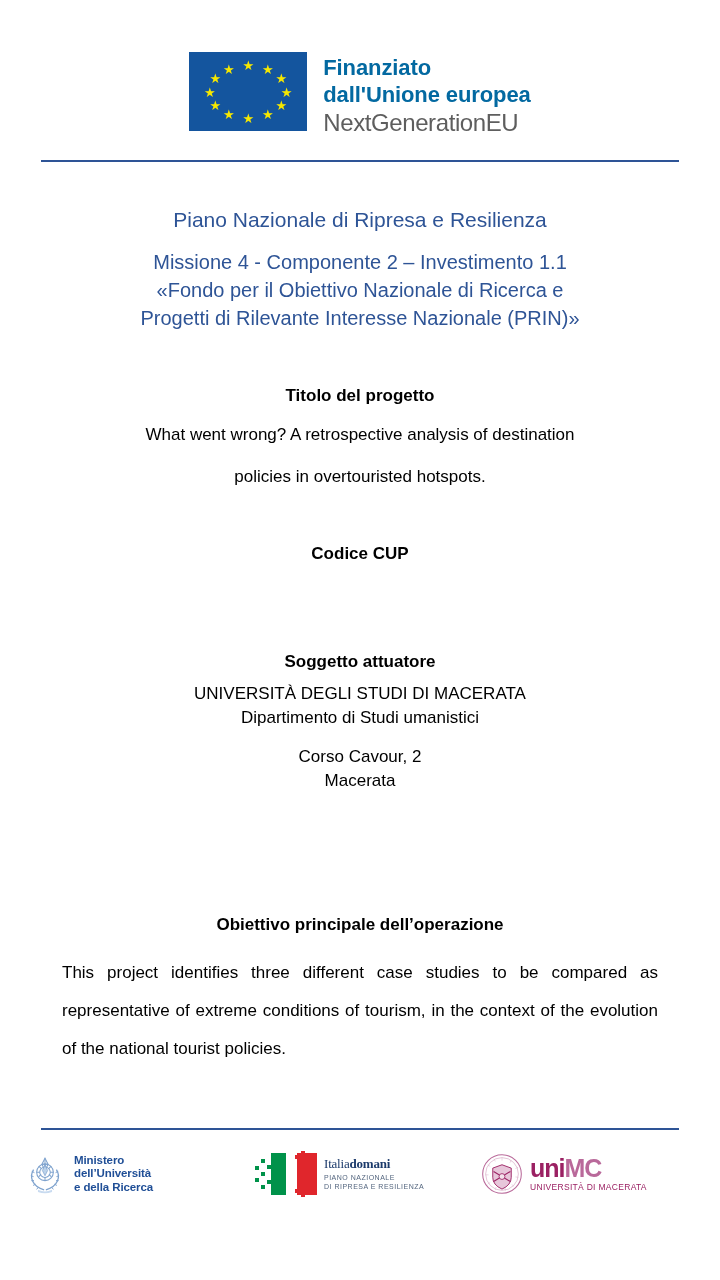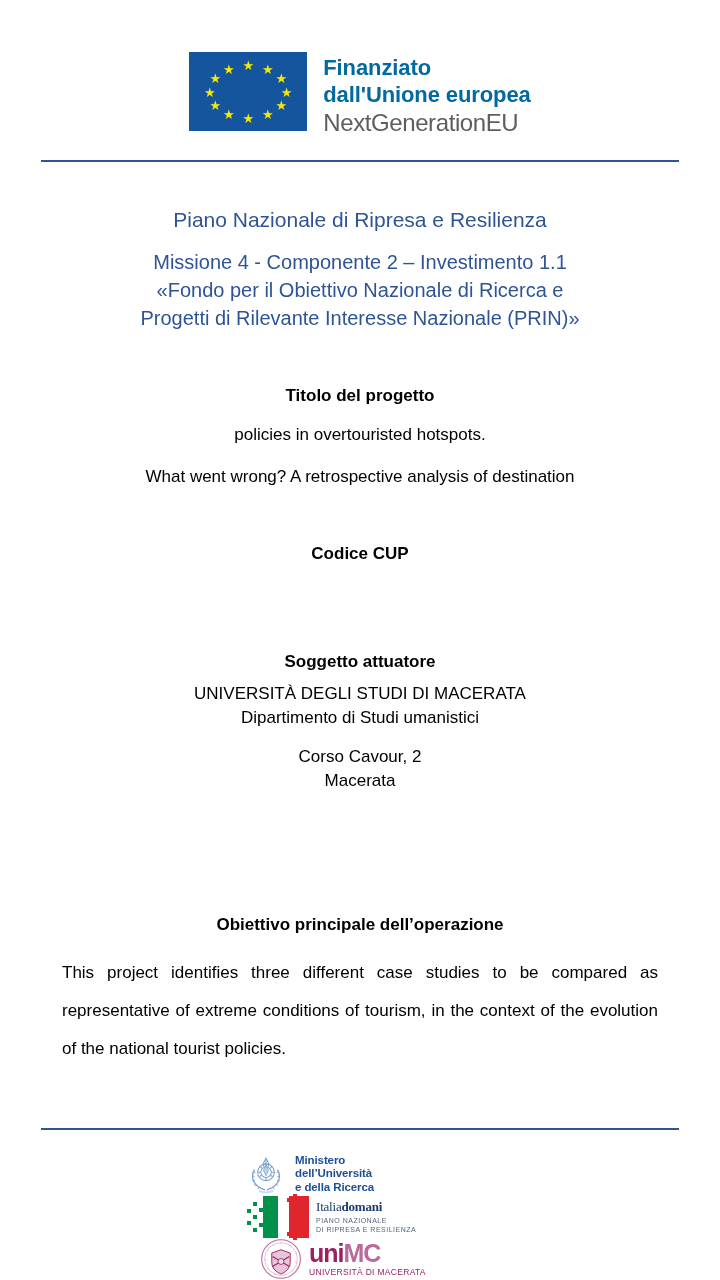--- a/index.html
+++ b/index.html
@@ -131,23 +131,22 @@
   .footer-wrap {
     position: absolute;
     left: 0;
     top: 1128px;
     width: 720px;
   }
   .footer-logos {
     display: flex;
     align-items: center;
     margin-top: 22px;
-    padding: 0 42px;
+    padding: 0 23px;
     gap: 0;
-    flex-direction: column;
   }
   .flogo {
     display: flex;
     align-items: center;
     gap: 7px;
   }
   .flogo.mur { width: 232px; }
   .flogo.idm { width: 226px; }
   .flogo.unimc { width: 200px; }
 
@@ -250,22 +249,22 @@
   <div class="pnrr-block">
     <div>Missione 4 - Componente 2 – Investimento 1.1</div>
     <div>«Fondo per il Obiettivo Nazionale di Ricerca e</div>
     <div>Progetti di Rilevante Interesse Nazionale (PRIN)»</div>
   </div>
 </div>
 
 <div class="section s-title">
   <div class="sec-head">Titolo del progetto</div>
   <div class="sec-body">
+    <div>What went wrong? A retrospective analysis of destination</div>
     <div>policies in overtouristed hotspots.</div>
-    <div>What went wrong? A retrospective analysis of destination</div>
   </div>
 </div>
 
 <div class="section s-cup">
   <div class="sec-head">Codice CUP</div>
 </div>
 
 <div class="section s-subject">
   <div class="sec-head">Soggetto attuatore</div>
   <div class="sec-body addr-block">

